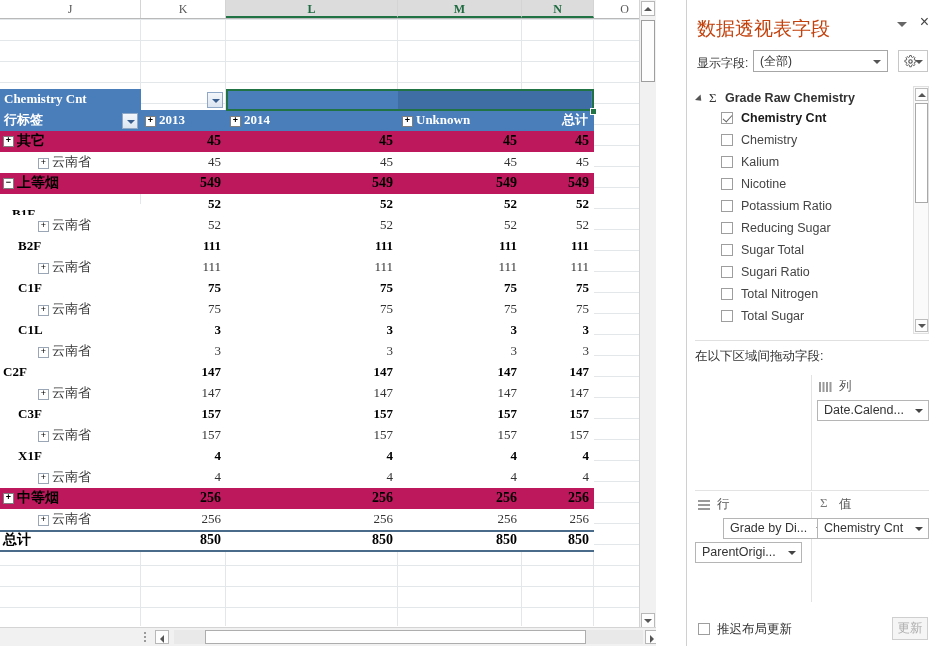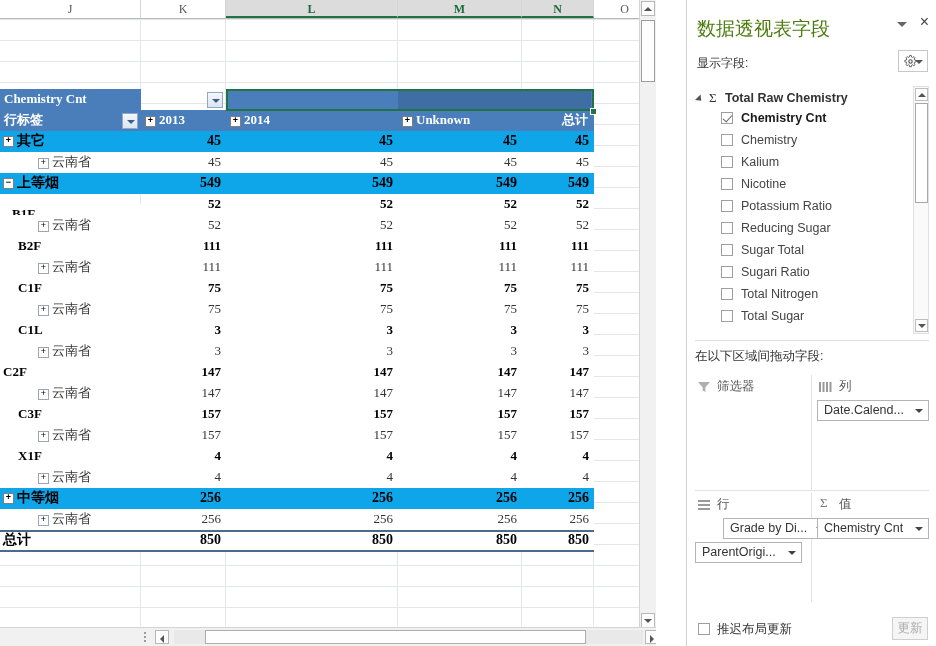--- a/index.html
+++ b/index.html
@@ -34,21 +34,21 @@
   .hdr-blue{background:#4a7ebb;color:#ffffff;font-family:"Liberation Serif", serif;font-weight:bold;}
   .hdr-blue2{background:#4a7ebb;color:#ffffff;font-family:"Liberation Serif", serif;font-weight:bold;}
 
   .rowlabel{font-family:"Liberation Serif", serif;color:#000;padding-left:3px;}
   .val{font-family:"Liberation Serif", serif;color:#000;text-align:right;padding-right:5px;}
 
   .lvl0{font-weight:bold;font-size:14px;}
   .lvl1{font-weight:bold;font-size:13px;}
   .lvl2{font-weight:normal;font-size:13px;color:#333;}
 
-  .band{background:#0ea5e9;}
+  .band{background:#be185d;}
   .white{background:#ffffff;}
 
   .expbox{
     display:inline-block;width:9px;height:9px;line-height:7px;text-align:center;
     border:1px solid #7f7f7f;background:#fff;color:#000;font-size:9px;
     font-family:"Liberation Sans", sans-serif;vertical-align:middle;margin-right:3px;
   }
   .expbox.light{border-color:#9aa6b5;}
 
   .filterbtn{
@@ -82,21 +82,21 @@
   
   .hsb{position:absolute;left:0;bottom:0;width:656px;height:18px;background:#f1f1f1;border-top:1px solid #d4d4d4;}
   .hsb-split{position:absolute;left:144px;top:4px;width:2px;height:10px;}
   .hsb-split i{display:block;width:2px;height:2px;background:#9a9a9a;margin-bottom:2px;}
   .hsb-btn{position:absolute;top:2px;width:14px;height:14px;background:#fdfdfd;border:1px solid #b8b8b8;box-sizing:border-box;}
   .hsb-track{position:absolute;left:174px;top:2px;width:469px;height:14px;background:#e9e9e9;}
   .hsb-thumb{position:absolute;left:205px;top:2px;width:381px;height:14px;background:#fefefe;border:1px solid #adadad;box-sizing:border-box;}
 
   
   .panel{position:absolute;left:686px;top:0;width:250px;height:646px;background:#ffffff;border-left:1px solid #d0d0d0;}
-  .panel-title{position:absolute;left:10px;top:16px;font-size:19px;color:#4d7c0f;font-family:Liberation Mono, monospace;}
+  .panel-title{position:absolute;left:10px;top:16px;font-size:19px;color:#c2410c;font-family:Liberation Mono, monospace;}
   .panel-caret{position:absolute;right:30px;top:22px;width:0;height:0;border-left:5px solid transparent;border-right:5px solid transparent;border-top:5px solid #666;}
   .panel-close{position:absolute;right:8px;top:14px;font-size:16px;color:#444;line-height:16px;font-family:"Liberation Sans", sans-serif;}
 
   .showlabel{position:absolute;left:10px;top:55px;font-size:12px;color:#333;}
   .showselect{
     position:absolute;left:66px;top:50px;width:135px;height:22px;box-sizing:border-box;
     border:1px solid #a6a6a6;background:#fff;font-size:12px;color:#333;line-height:20px;padding-left:6px;
   }
   .showselect .cv{position:absolute;right:6px;top:9px;width:0;height:0;border-left:4px solid transparent;border-right:4px solid transparent;border-top:4px solid #555;}
   .gearbtn{position:absolute;left:211px;top:50px;width:30px;height:22px;box-sizing:border-box;border:1px solid #c7c7c7;background:#fff;}
@@ -342,20 +342,24 @@
     </div>
   </div>
 
   <div class="panel">
 
     <div class="panel-title">数据透视表字段</div>
     <div class="panel-caret"></div>
     <div class="panel-close">×</div>
 
     <div class="showlabel">显示字段:</div>
+    <div class="showselect">
+      <span>(全部)</span>
+      <span class="cv"></span>
+    </div>
     <div class="gearbtn">
       <svg class="gear" viewBox="0 0 16 16">
         <path d="M8 5.2a2.8 2.8 0 100 5.6 2.8 2.8 0 000-5.6zm0 4.2a1.4 1.4 0 110-2.8 1.4 1.4 0 010 2.8z" fill="#555"></path>
         <path d="M7 0.6h2l.3 1.9 1.3.55 1.6-1.1 1.4 1.4-1.1 1.6.55 1.3 1.9.3v2l-1.9.3-.55 1.3 1.1 1.6-1.4 1.4-1.6-1.1-1.3.55-.3 1.9h-2l-.3-1.9-1.3-.55-1.6 1.1-1.4-1.4 1.1-1.6-.55-1.3-1.9-.3v-2l1.9-.3.55-1.3-1.1-1.6 1.4-1.4 1.6 1.1 1.3-.55z" fill="none" stroke="#555" stroke-width="1.1"></path>
       </svg>
       <span class="cv"></span>
     </div>
 
     <div class="fieldlist" id="fieldlist">
       <div class="fl-scroll">
@@ -363,21 +367,21 @@
             <span class="tri up" style="top:4px;"></span>
           </div>
         <div class="fl-thumb"></div>
         <div class="fl-btn" style="bottom:1px;">
             <span class="tri down" style="top:4px;"></span>
           </div>
       </div>
     <div class="tbl-row" style="top: 2px;">
           <span class="tbl-tri"></span>
           <span class="sigma">Σ</span>
-          <span class="tbl-name">Total Raw Chemistry</span>
+          <span class="tbl-name">Grade Raw Chemistry</span>
         </div>
         <div class="fld bold" style="top: 22px;">
           <span class="cb checked"></span>
           <span class="fld-label">Chemistry Cnt</span>
         </div>
         <div class="fld" style="top: 44px;">
           <span class="cb"></span>
           <span class="fld-label">Chemistry</span>
         </div>
         <div class="fld" style="top: 66px;">
@@ -414,26 +418,20 @@
         </div>
       </div>
 
     <div class="zones-sep"></div>
     <div class="dragtext">在以下区域间拖动字段:</div>
 
     <div class="zone-sepv" style="left:124px;top:375px;height:115px;"></div>
     <div class="zone-seph" style="left:8px;top:490px;width:234px;"></div>
     <div class="zone-sepv" style="left:124px;top:492px;height:110px;"></div>
 
-    <div class="zone" style="left:8px;top:378px;width:112px;height:108px;">
-      <svg class="zone-icon" viewBox="0 0 14 12">
-        <path d="M1 1h12l-4.6 5.2V11L5.6 9.4V6.2z" fill="#b0b0b0"></path>
-      </svg>
-      <div class="zone-title">筛选器</div>
-    </div>
 
     <div class="zone" style="left:130px;top:378px;width:112px;height:108px;">
       <svg class="zone-icon" viewBox="0 0 14 12">
         <g fill="#9a9a9a">
             <rect x="0" y="1" width="2" height="10"></rect>
             <rect x="3.5" y="1" width="2" height="10"></rect>
             <rect x="7" y="1" width="2" height="10"></rect>
             <rect x="10.5" y="1" width="2" height="10"></rect>
           </g>
       </svg>

